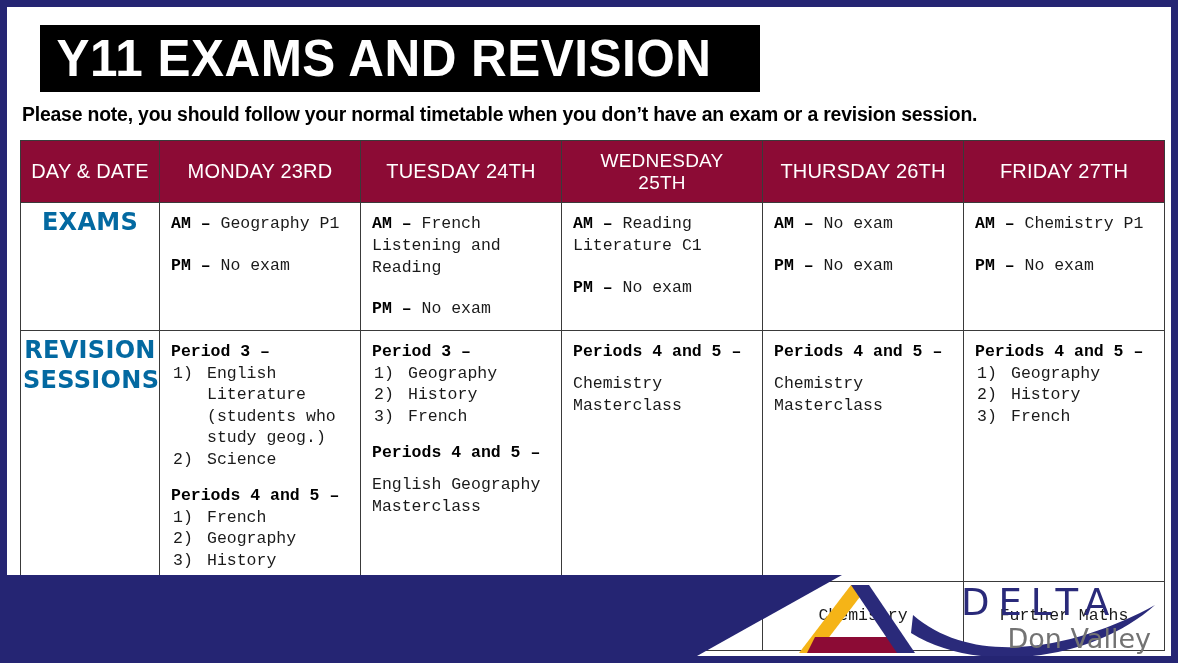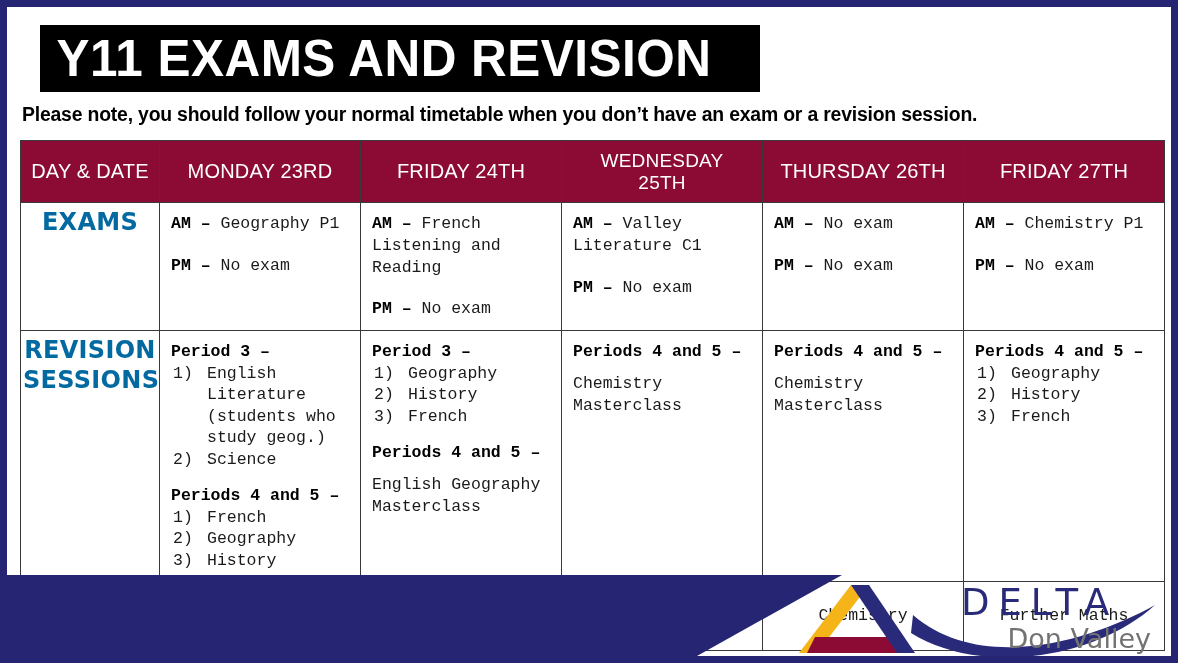--- a/index.html
+++ b/index.html
@@ -195,21 +195,21 @@
         <col class="c-day">
         <col class="c-day">
         <col class="c-day">
         <col class="c-day">
         <col class="c-day">
     </colgroup>
     <thead>
       <tr class="hdr">
         <th>DAY &amp; DATE</th>
         <th>MONDAY 23RD</th>
-        <th>FRIDAY 24TH</th>
+        <th>TUESDAY 24TH</th>
         <th class="small">
           <span>WEDNESDAY</span><br>
           <span>25TH</span>
         </th>
         <th>THURSDAY 26TH</th>
         <th>FRIDAY 27TH</th>
       </tr>
     </thead>
     <tbody>
 
@@ -222,21 +222,21 @@
           <div class="exam-line"><b>PM –</b><span> No exam</span></div>
         </td>
 
         <td class="cell">
           <div class="exam-line"><b>AM –</b><span> French Listening and Reading</span></div>
           <div class="exam-gap"></div>
           <div class="exam-line"><b>PM –</b><span> No exam</span></div>
         </td>
 
         <td class="cell">
-          <div class="exam-line"><b>AM –</b><span> Valley Literature C1</span></div>
+          <div class="exam-line"><b>AM –</b><span> Reading Literature C1</span></div>
           <div class="exam-gap"></div>
           <div class="exam-line"><b>PM –</b><span> No exam</span></div>
         </td>
 
         <td class="cell">
           <div class="exam-line"><b>AM –</b><span> No exam</span></div>
           <div class="exam-gap"></div>
           <div class="exam-line"><b>PM –</b><span> No exam</span></div>
         </td>
 

